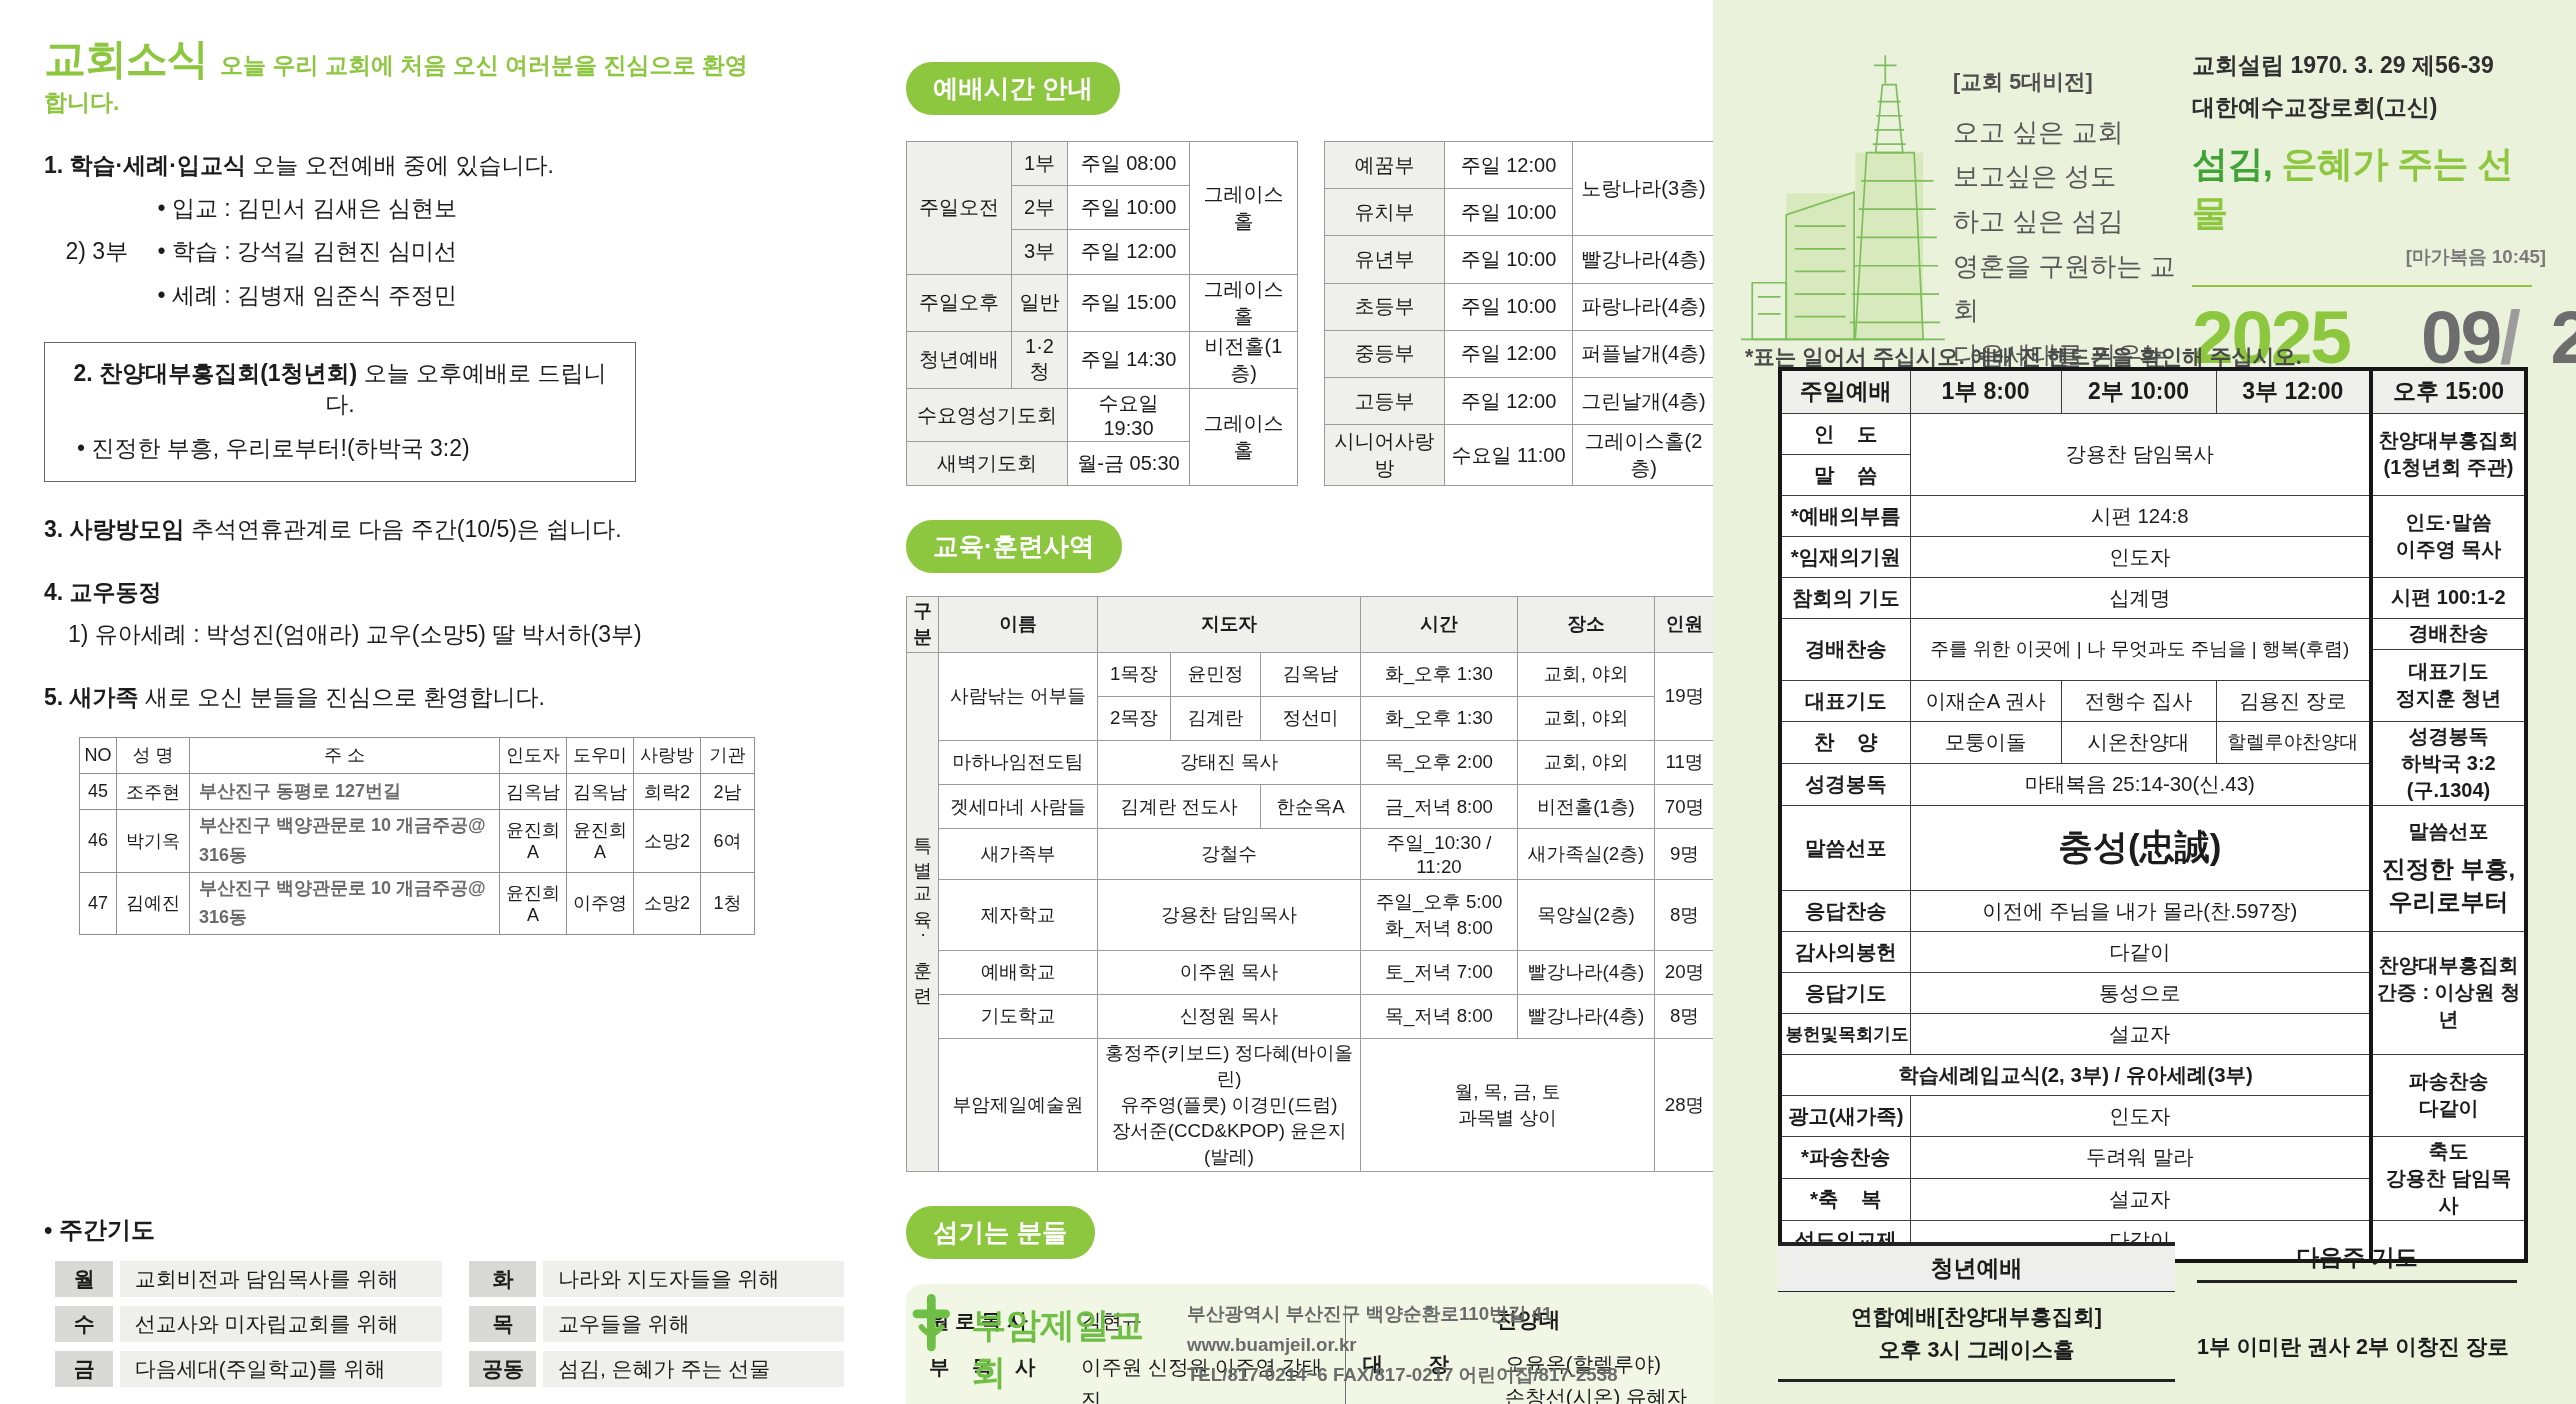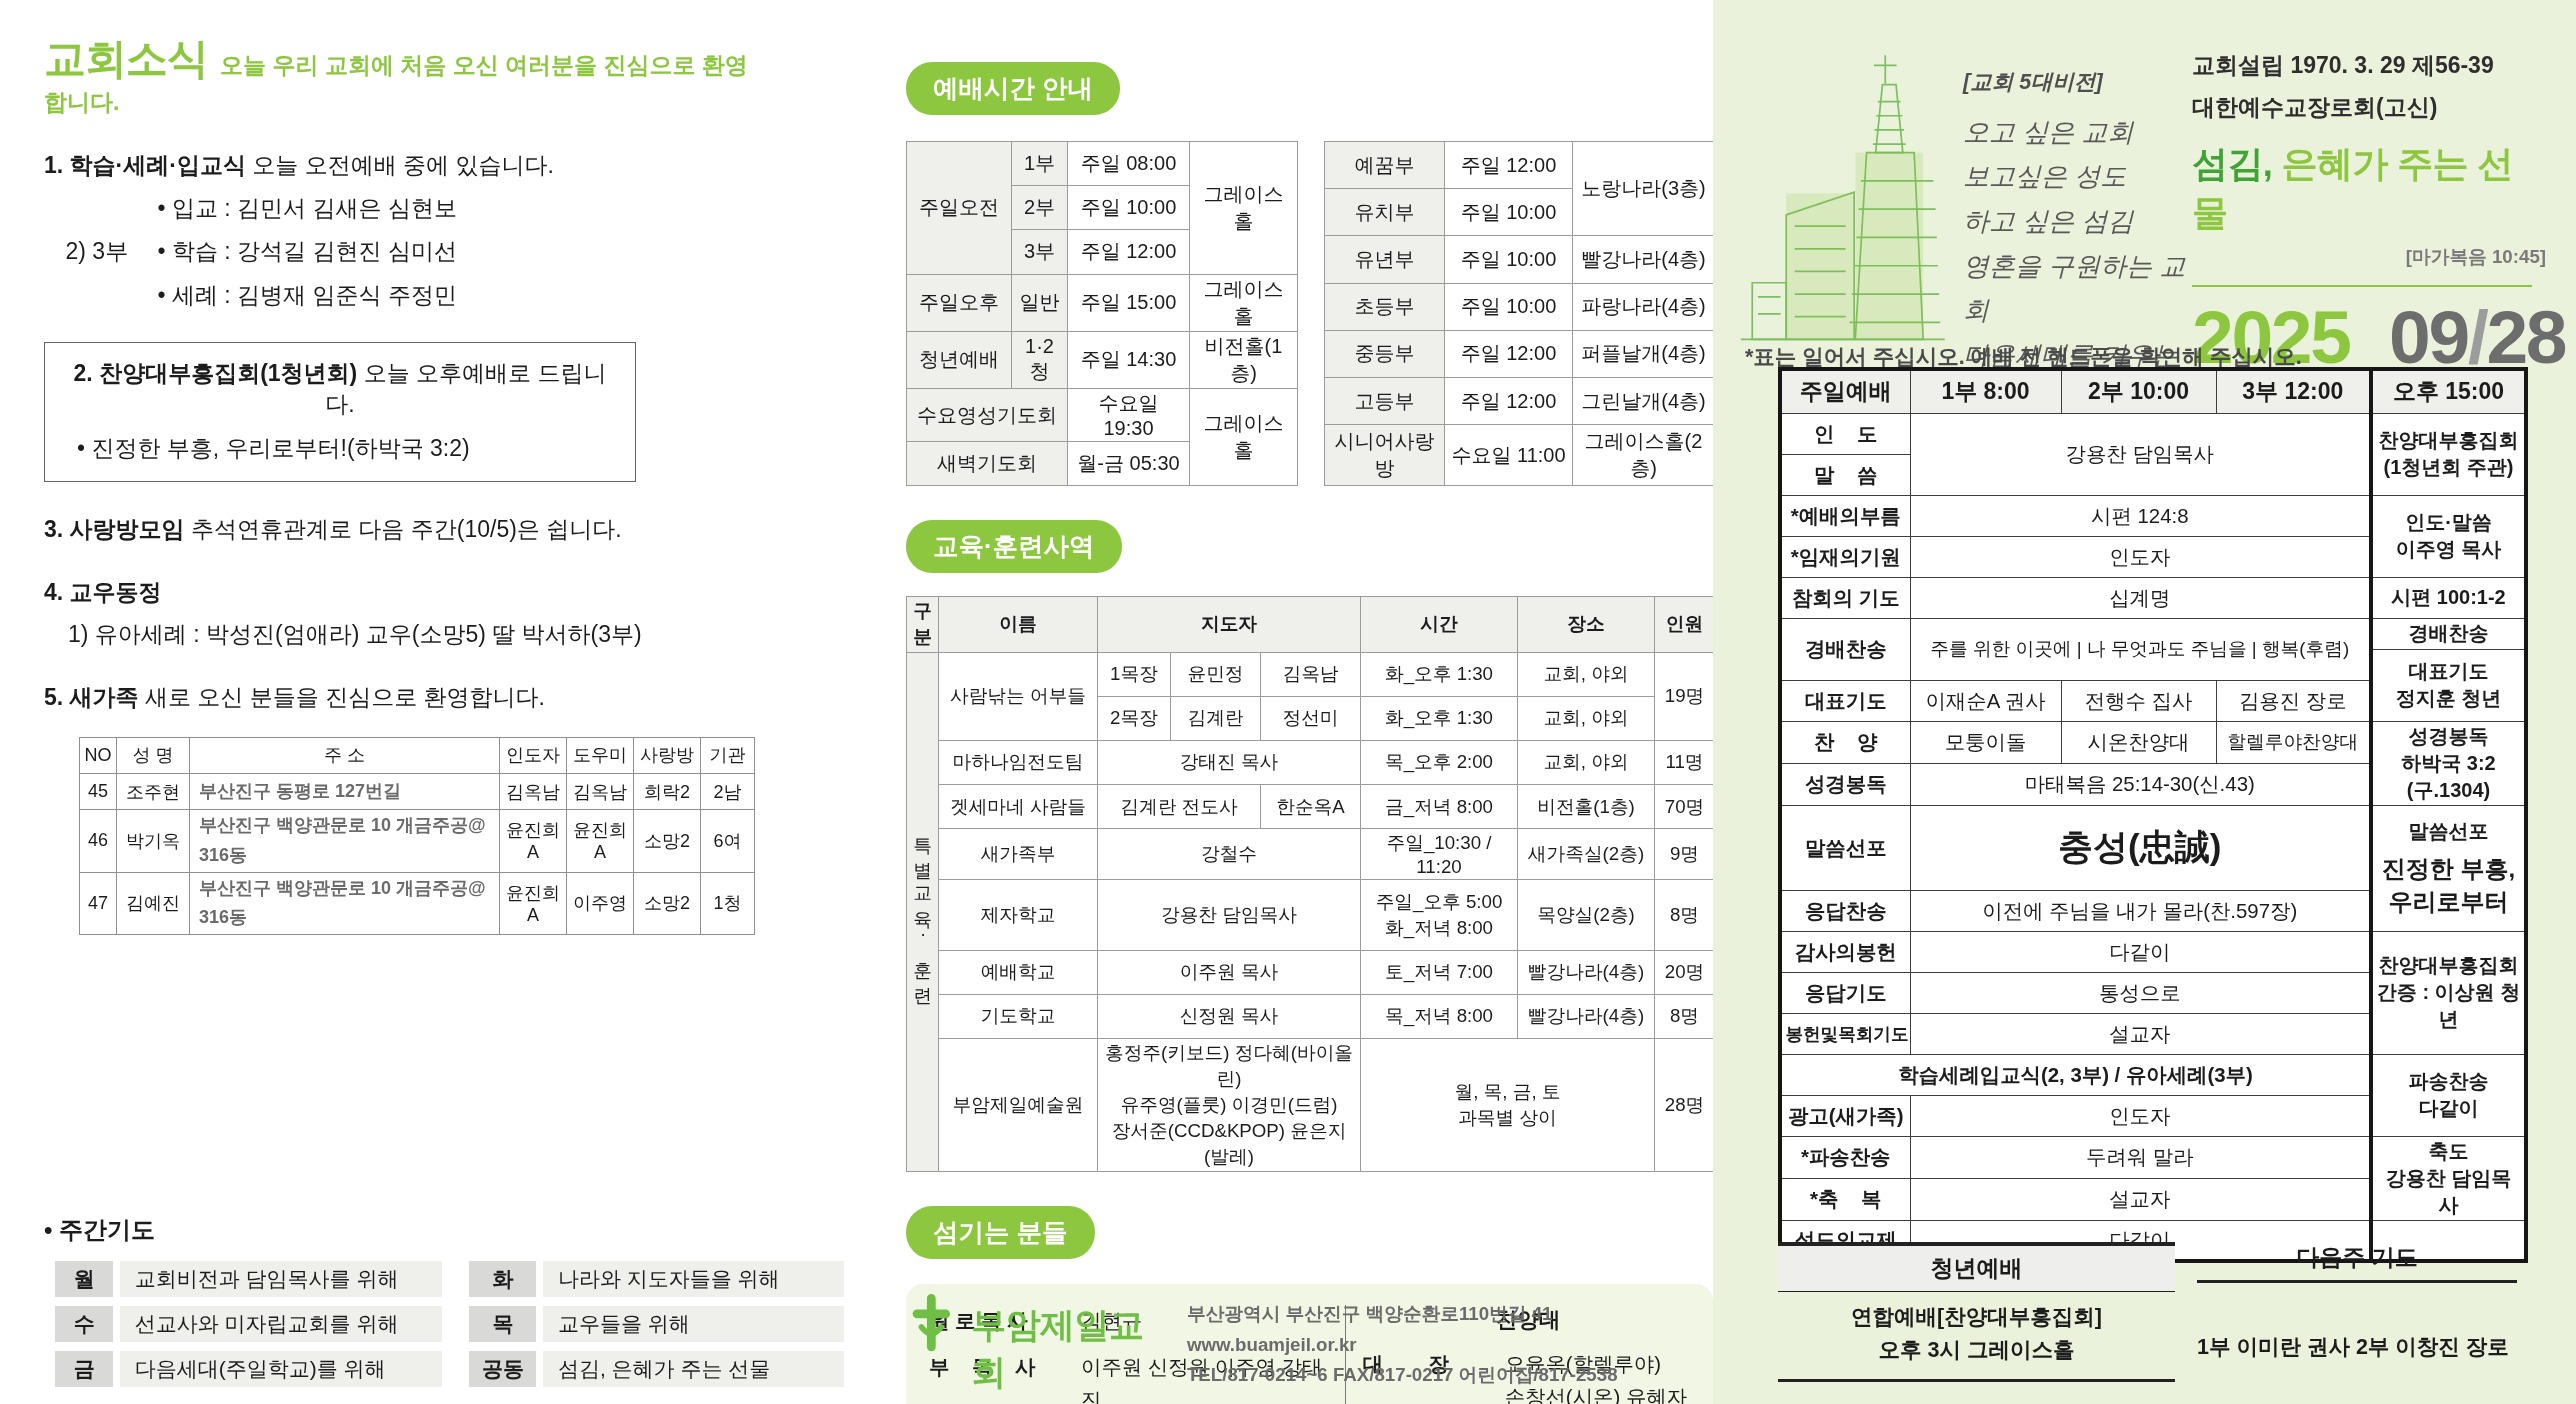--- a/index.html
+++ b/index.html
@@ -57,34 +57,34 @@
   .sv-names{white-space:pre-line;}
   .choir-title{text-align:center;font-weight:800;font-size:21.5px;margin-bottom:14.7px;}
   .ch-row{display:flex;margin-bottom:11.3px;font-size:20.4px;line-height:1.62;}
   .ch-role{width:142px;flex:none;font-weight:800;white-space:pre;}
   #mid-footer{left:906px;top:1293px;width:807px;display:flex;align-items:flex-start;gap:14.7px;}
   .logo-name{font-size:35px;font-weight:800;color:#6fbe45;letter-spacing:-0.6px;margin-top:9px;}
   .addr{font-size:18.7px;color:#6b6b6b;font-weight:600;line-height:1.65;margin-top:5.7px;}
 
   
   #panel{left:1713px;top:0;width:863px;height:1405px;background:#eaf2db;}
-  #vision{left:250px;top:67px;width:227px;font-style:italic;}
+  #vision{left:240px;top:67px;width:227px;}
   .vision-title{font-size:21.5px;font-weight:800;color:#4f4f4f;}
   .vision-lines{margin-top:13.6px;font-size:26px;color:#585858;line-height:1.72;}
   #info{left:479px;top:50px;width:354px;}
   .est{font-size:23px;font-weight:800;color:#2e2e2e;}
   .denom{font-size:23px;font-weight:800;color:#2e2e2e;margin-top:11.3px;}
   .slogan{margin-top:17px;font-size:36px;font-weight:800;letter-spacing:-0.6px;}
   .slogan .s1{color:#3fa335;}
   .slogan .s2{color:#8dc63f;}
   .slogan-ref{margin-top:5.7px;text-align:right;font-size:18.7px;color:#7a7a7a;font-weight:600;}
   .divider{margin-top:14.7px;width:340px;height:2.8px;background:#8dc63f;}
   .bigdate{margin-top:6.8px;font-size:75px;font-weight:800;letter-spacing:-2.3px;white-space:nowrap;}
   .bigdate .d1{color:#8dc63f;}
-  .bigdate .d2{color:#6d6d6d;}
+  .bigdate .d2{color:#6d6d6d;margin-left:32px;}
   .bigdate .ds{color:#9c9c9c;font-weight:600;}
   .logo-row{display:flex;align-items:center;gap:8px;margin-top:3.4px;}
   .logo-row .nm{font-size:29.5px;font-weight:800;color:#5cb23c;}
   .logo-row .pa{font-size:23px;font-weight:800;color:#2e2e2e;margin-left:5.7px;}
   #note{left:32px;top:342px;width:804px;font-size:21.5px;font-weight:700;color:#4a4a4a;}
   table.ord{border-collapse:collapse;table-layout:fixed;width:747px;background:#fff;border:4px solid #161616;}
   .ord td{border:1.7px solid #3d3d3d;text-align:center;vertical-align:middle;font-size:20.4px;padding:1.1px 3.4px;}
   .ord tr{height:41px;}
   .ord tr.hdr{height:44px;}
   .ord tr.hh{height:31px;margin-top:28px;}

